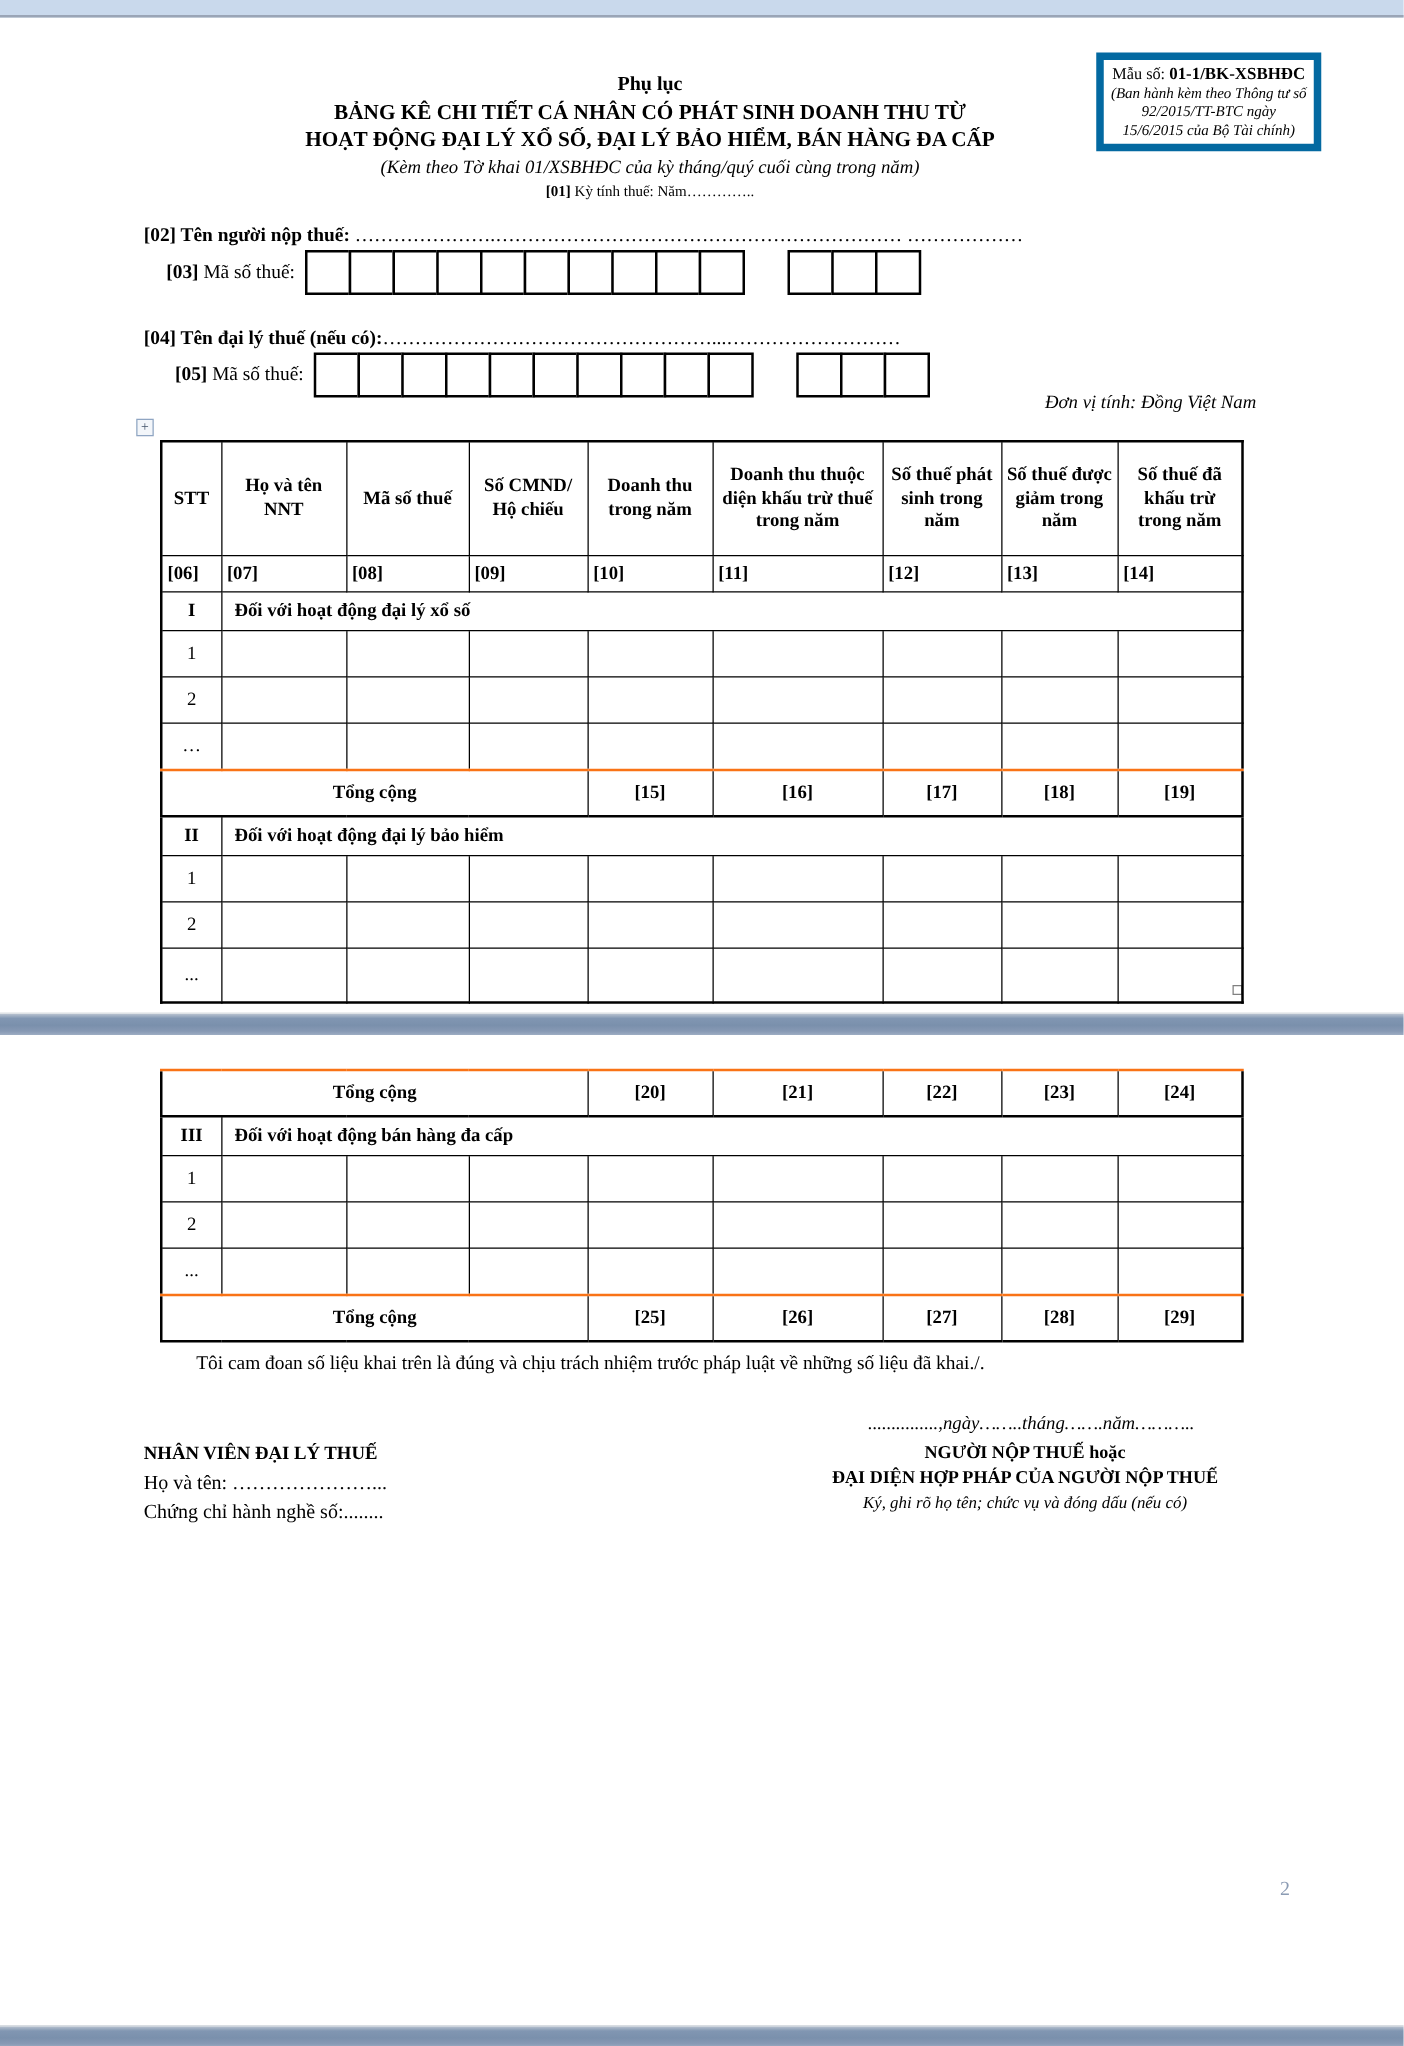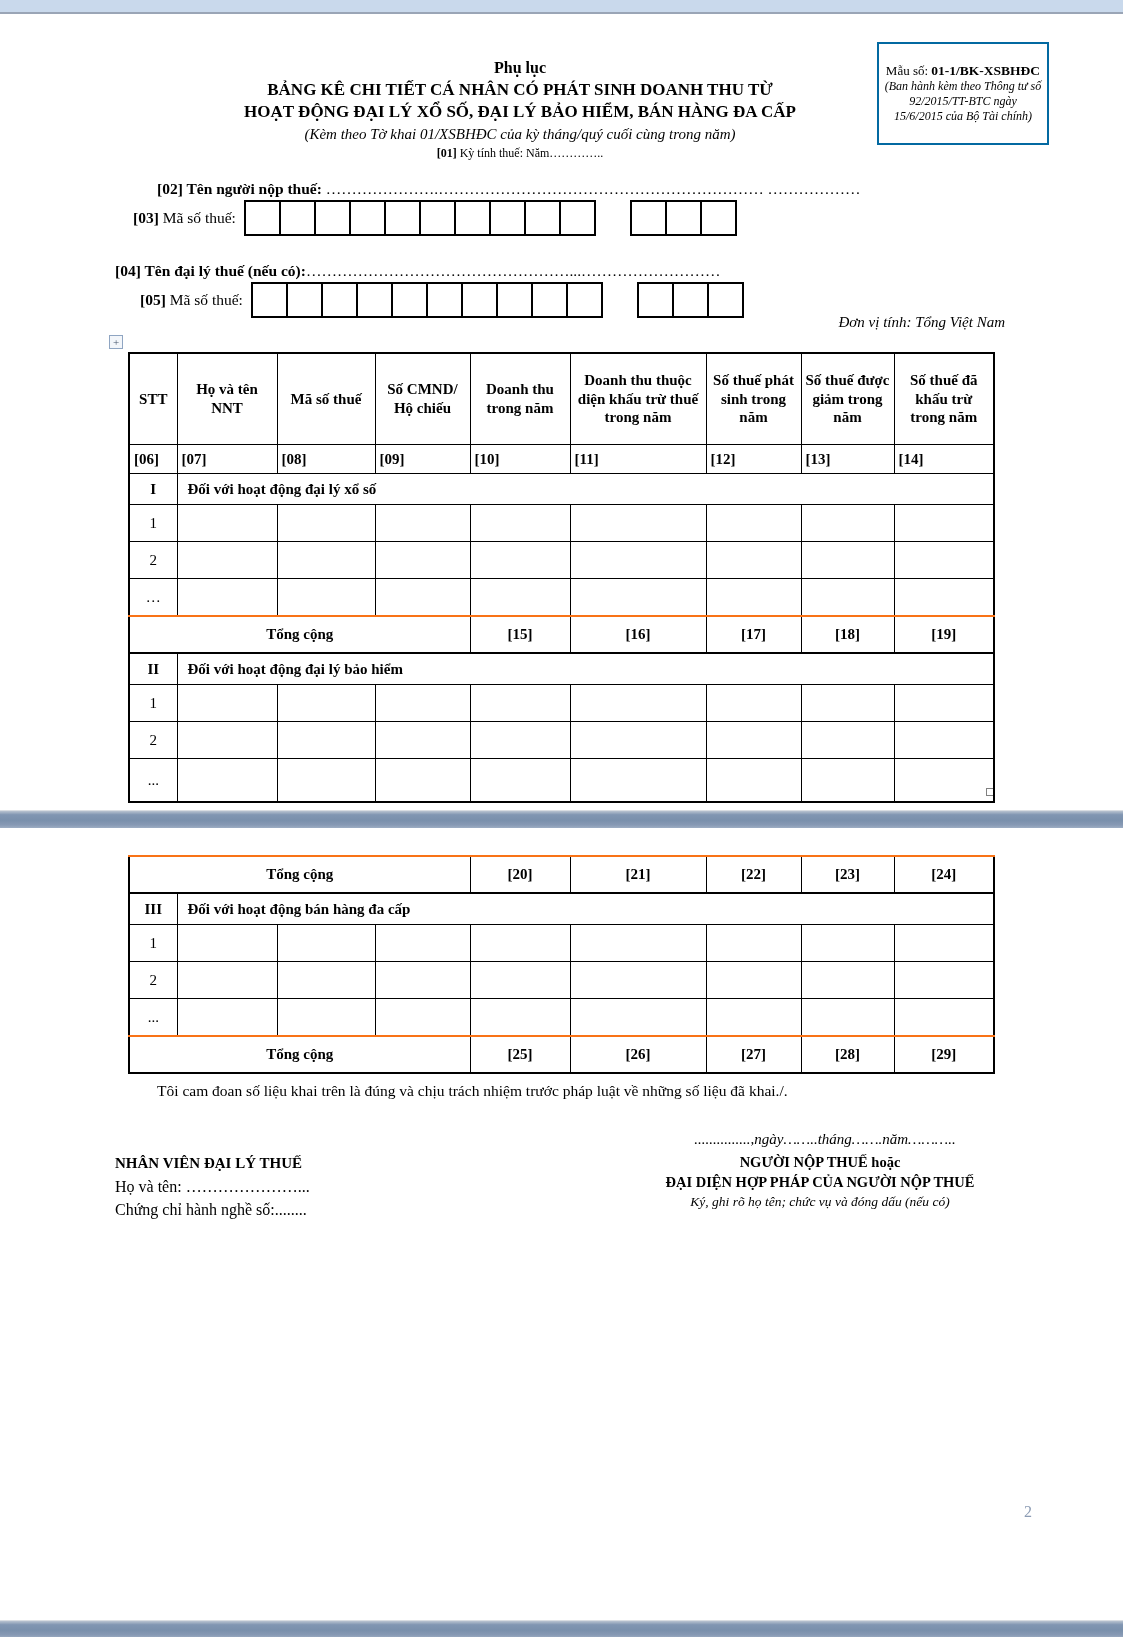--- a/index.html
+++ b/index.html
@@ -12,21 +12,21 @@
   .top-strip{position:absolute;top:0;left:0;width:100%;height:12px;
     background:#c9d9ec;border-bottom:2px solid #9aa5b6;}
   .page-sep{position:absolute;left:0;width:100%;height:17px;
     border-top:1px solid #d9dde2;
     background:linear-gradient(180deg,#b9c3d0 0%,#8196b2 22%,#7a90ac 55%,#8799b4 82%,#9dadc3 100%);}
   .sep1{top:810px;}
   .sep2{top:1620px;}
 
   
   .form-box{position:absolute;top:42px;left:877px;width:158px;
-    border:2px solid #0369a1;padding:19px 5px;text-align:center;}
+    border:6px solid #0369a1;padding:3px 5px;text-align:center;}
   .form-box .meta-line{font-size:13px;}
   .form-box .meta-line b{font-size:13.5px;}
   .form-box .meta-note{font-size:12px;font-style:italic;line-height:1.25;}
 
   
   .title-block{position:absolute;top:58px;left:0;width:960px;text-align:center;line-height:1.3;margin-left:40px;}
   .t-appendix{font-weight:bold;font-size:16px;}
   .t-main{font-weight:bold;font-size:17px;}
   .t-sub{font-style:italic;font-size:15px;margin-top:2px;}
   .t-period{font-size:12px;margin-top:2px;}
@@ -95,21 +95,21 @@
 </div>
 
 <div class="title-block">
   <div class="t-appendix">Phụ lục</div>
   <div class="t-main">BẢNG KÊ CHI TIẾT CÁ NHÂN CÓ PHÁT SINH DOANH THU TỪ</div>
   <div class="t-main">HOẠT ĐỘNG ĐẠI LÝ XỔ SỐ, ĐẠI LÝ BẢO HIỂM, BÁN HÀNG ĐA CẤP</div>
   <div class="t-sub">(Kèm theo Tờ khai 01/XSBHĐC của kỳ tháng/quý cuối cùng trong năm)</div>
   <div class="t-period"><b>[01]</b> <span>Kỳ tính thuế: Năm…………..</span></div>
 </div>
 
-<div class="fld" style="top:180px;left:115px;margin-left:42px;">
+<div class="fld" style="top:180px;left:115px;">
   <b><span>[02]</span> <span>Tên người nộp thuế:</span></b>
   <span>………………….……………………………………………………… ………………</span>
 </div>
 
 <div class="fld mst-row" style="top:200px;left:133px;">
   <span class="mst-label"><b>[03]</b> <span>Mã số thuế:</span></span>
   <span class="boxes">
     <span class="box"></span>
       <span class="box"></span>
       <span class="box"></span>
@@ -148,21 +148,21 @@
       <span class="box"></span>
   </span>
   <span class="box-gap"></span>
   <span class="boxes">
     <span class="box"></span>
       <span class="box"></span>
       <span class="box"></span>
   </span>
 </div>
 
-<div class="unit-note">Đơn vị tính: Tổng Việt Nam</div>
+<div class="unit-note">Đơn vị tính: Đồng Việt Nam</div>
 
 <div class="tbl-handle">+</div>
 <div class="resize-handle"></div>
 
 <table class="grid t1">
   <colgroup>
     <col style="width:48px">
       <col style="width:100px">
       <col style="width:98px">
       <col style="width:95px">

